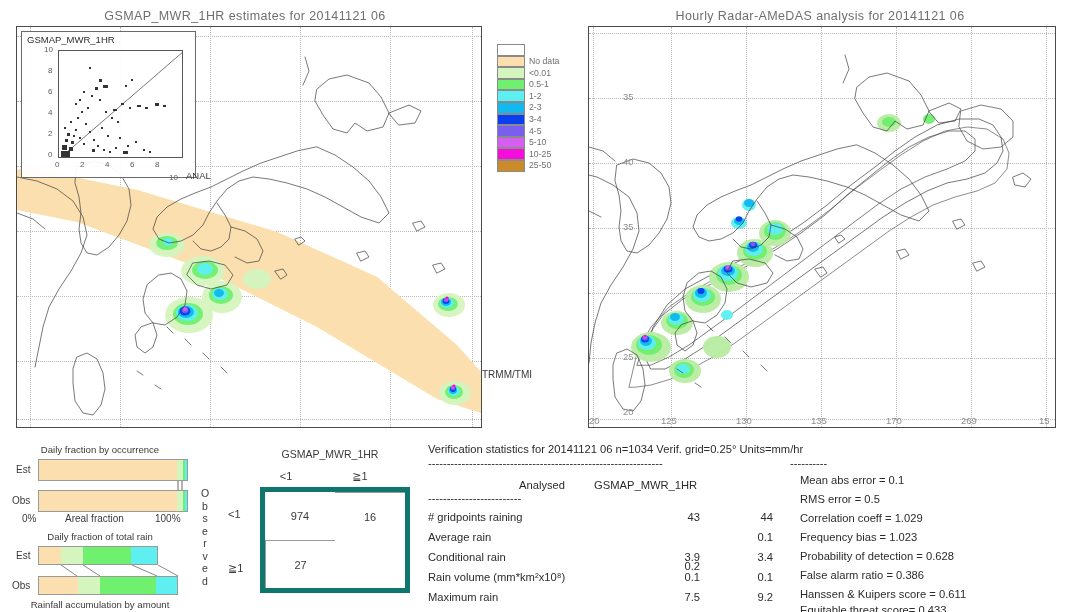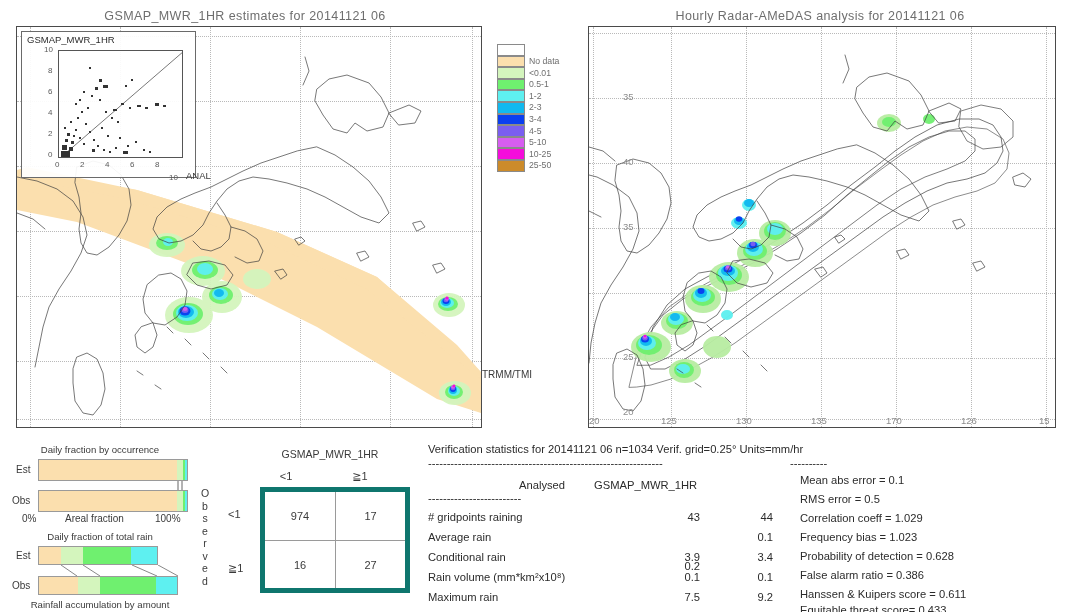--- a/index.html
+++ b/index.html
@@ -468,21 +468,21 @@
   <div class="tick-lab" style="left:34px;top:129px;">40</div>
   <div class="tick-lab" style="left:34px;top:194px;">35</div>
   <div class="tick-lab" style="left:34px;top:324px;">25</div>
   <div class="tick-lab" style="left:34px;top:379px;">20</div>
 
   <div class="tick-lab" style="left:0px;top:388px;">20</div>
   <div class="tick-lab" style="left:72px;top:388px;">125</div>
   <div class="tick-lab" style="left:147px;top:388px;">130</div>
   <div class="tick-lab" style="left:222px;top:388px;">135</div>
   <div class="tick-lab" style="left:297px;top:388px;">170</div>
-  <div class="tick-lab" style="left:372px;top:388px;">126</div>
+  <div class="tick-lab" style="left:372px;top:388px;">269</div>
   <div class="tick-lab" style="left:450px;top:388px;">15</div>
 
   <div class="attrib" style="left:310px;top:398px;">Provided by JWA/JMA</div>
 </div>
 
 <div class="panel-title abs" style="left:10px;top:444px;width:180px;">Daily fraction by occurrence</div>
 
 <div class="bar-lab abs" style="left:16px;top:464px;">Est</div>
 <div class="fbar" style="left:38px;top:459px;width:150px;height:22px;">
   <div style="width:93%;background:#fbdfae;"></div>
@@ -540,21 +540,20 @@
 <div class="ct-title abs" style="left:250px;top:448px;width:160px;">GSMAP_MWR_1HR</div>
 
 <div class="ct-colh" style="left:256px;top:470px;width:60px;">&lt;1</div>
 <div class="ct-colh" style="left:330px;top:470px;width:60px;">≧1</div>
 
 <div class="ct-rowh" style="left:228px;top:508px;">&lt;1</div>
 <div class="ct-rowh" style="left:228px;top:562px;">≧1</div>
 
 <div class="ct-grid" style="left:260px;top:487px;width:150px;height:106px;">
   <div class="ct-cell">974</div>
-  <div class="ct-cell bl">17</div>
   <div class="ct-cell bt">16</div>
   <div class="ct-cell bl bt">27</div>
 </div>
 
 <div class="stat-head abs" style="left:428px;top:443px;">Verification statistics for 20141121 06  n=1034  Verif. grid=0.25°  Units=mm/hr</div>
 
 <div class="stat-rule abs" style="left:428px;top:457px;overflow:hidden;width:640px;">---------------------------------------------------------------</div>
 
 <div class="stat-sub abs" style="left:519px;top:479px;">Analysed</div>
 <div class="stat-sub abs" style="left:594px;top:479px;">GSMAP_MWR_1HR</div>

